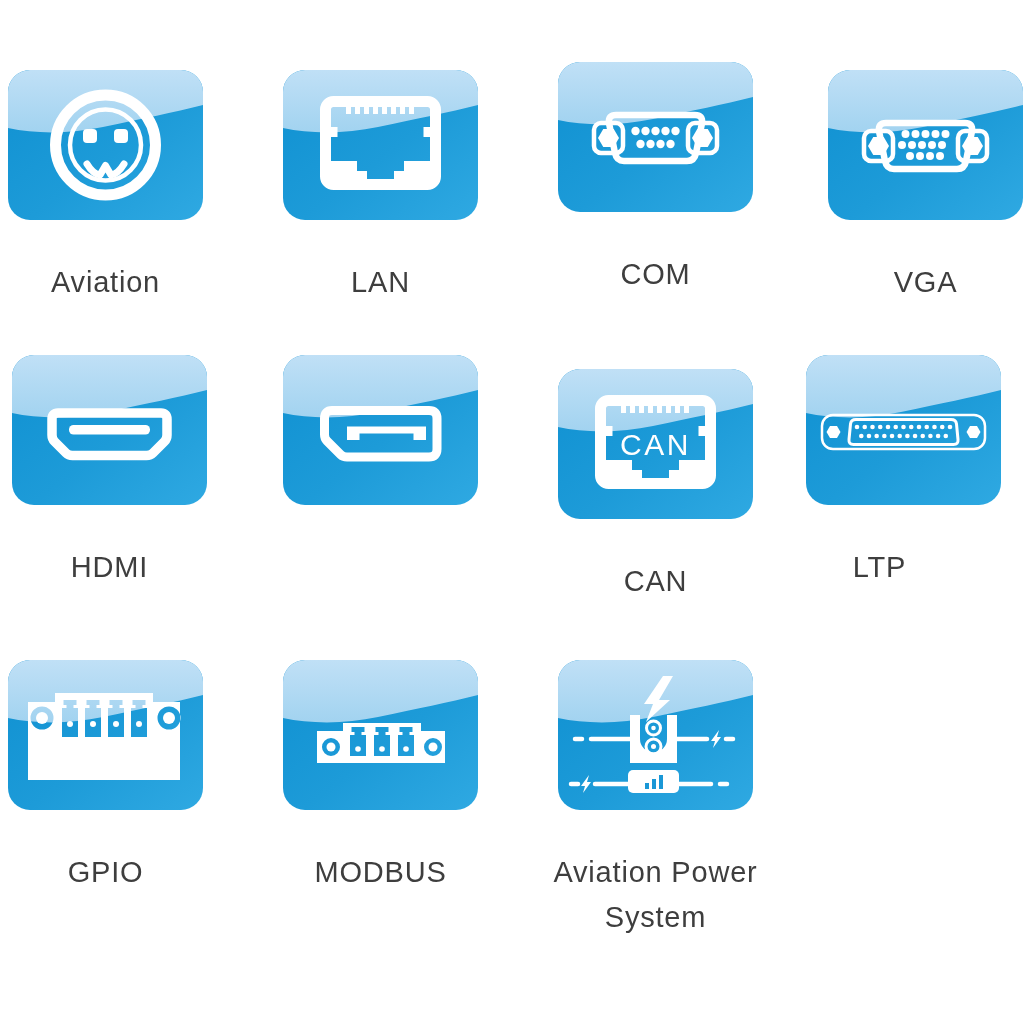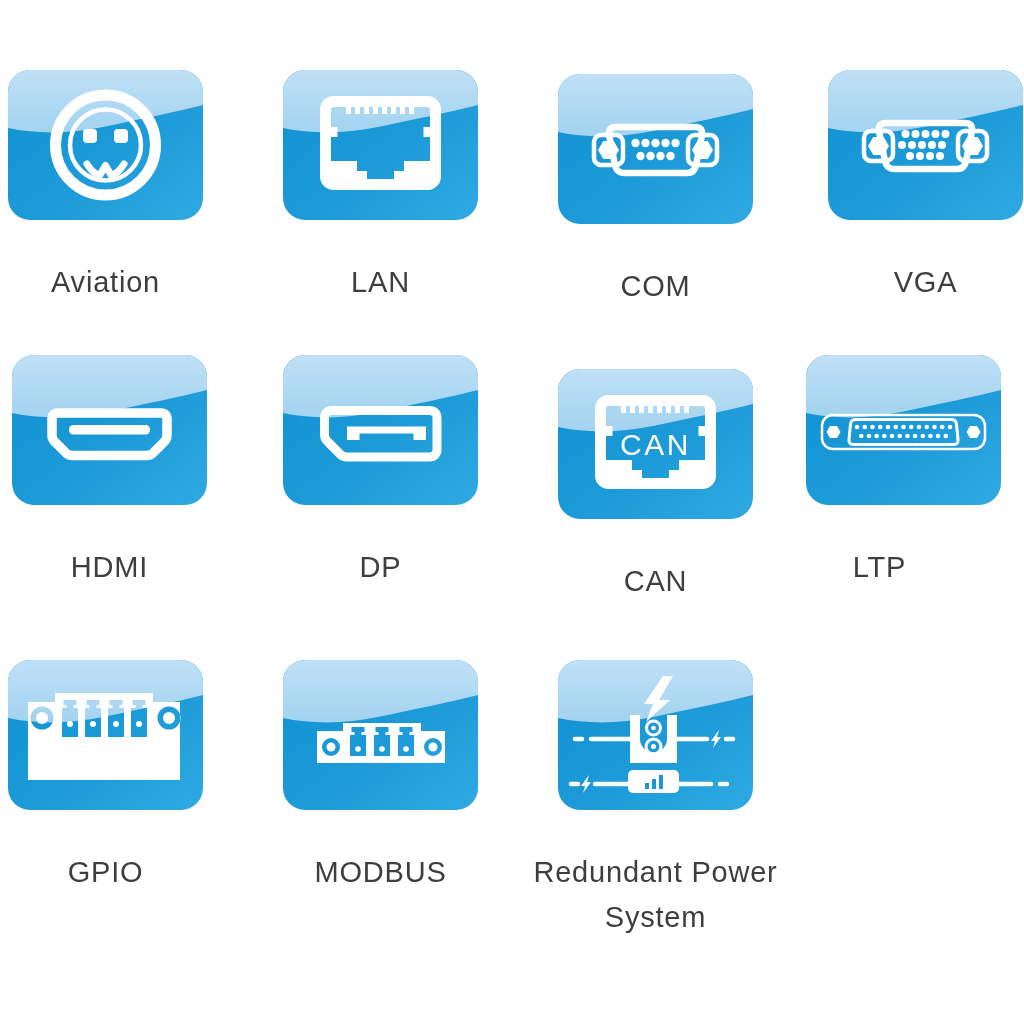--- a/index.html
+++ b/index.html
@@ -79,21 +79,21 @@
             <rect x="117" y="36" width="5" height="8"></rect>
             <rect x="126" y="36" width="5" height="8"></rect>
     <rect x="47.5" y="57" width="7" height="10"></rect>
     <rect x="140.5" y="57" width="7" height="10"></rect>
     <path d="M48,91 H74 V109.5 H48 Z M121,91 H147 V109.5 H121 Z M74,101 H84 V109.5 H74 Z M111,101 H121 V109.5 H111 Z"></path>
   </g>
   </svg>
       </div>
       <div class="label">LAN</div>
     </div>
-    <div class="cell" style="left: 558px; top: 74px; border-radius: 16px;">
+    <div class="cell" style="left: 558px; top: 62px; border-radius: 16px;">
       <div class="tile">
   <svg width="195" height="150" viewBox="0 0 195 150" xmlns="http://www.w3.org/2000/svg">
     <defs>
       <linearGradient id="gd2" x1="0" y1="0" x2="1" y2="1">
         <stop offset="0" stop-color="#0f90d1"></stop>
         <stop offset="0.55" stop-color="#1d9bd8"></stop>
         <stop offset="1" stop-color="#2fa9e2"></stop>
       </linearGradient>
       <linearGradient id="gl2" x1="0" y1="0" x2="0" y2="1">
         <stop offset="0" stop-color="#c0e0f6"></stop>
@@ -214,21 +214,20 @@
               <rect x="0" y="0" width="195" height="150" rx="22"></rect>
             </clipPath>
     </defs>
     <rect width="195" height="150" rx="22" fill="url(#gd5)"></rect>
     <path d="M0,58 C28,64 62,64 95,57 C135,48.5 165,42.5 195,35 V0 H0 Z" fill="url(#gl5)" clip-path="url(#cp5)"></path>
 
    <path d="M49,55.5 H146 Q154,55.5 154,63.5 V94 Q154,102 146,102 H64 Q60,102 57.5,99.5 L44,86 Q41.5,83.5 41.5,79.5 V63.5 Q41.5,55.5 49,55.5 Z" fill="none" stroke="#fff" stroke-width="9" stroke-linejoin="round"></path>
    <path d="M64,71.5 H143 V85 H130.5 V78.5 H76.5 V85 H64 Z" fill="#fff"></path>
   </svg>
       </div>
-      <div class="label">DP</div>
     </div>
     <div class="cell" style="left: 558px; top: 369px;">
       <div class="tile">
   <svg width="195" height="150" viewBox="0 0 195 150" xmlns="http://www.w3.org/2000/svg">
     <defs>
       <linearGradient id="gd6" x1="0" y1="0" x2="1" y2="1">
         <stop offset="0" stop-color="#0f90d1"></stop>
         <stop offset="0.55" stop-color="#1d9bd8"></stop>
         <stop offset="1" stop-color="#2fa9e2"></stop>
       </linearGradient>
@@ -432,15 +431,15 @@
             <path d="M168,79 H175"></path>
      <path d="M13,124 H20"></path>
             <path d="M37,124 H70"></path>
      <path d="M121,124 H153"></path>
             <path d="M162,124 H169"></path>
    </g>
    <path d="M161,70 L153,81 H157 L155,88 L163,77 H159 Z" fill="#fff"></path>
    <path d="M31,115 L23,126 H27 L25,133 L33,122 H29 Z" fill="#fff"></path>
   </svg>
       </div>
-      <div class="label">Redundant Power System</div>
+      <div class="label">Aviation Power System</div>
     </div>
   </div>
 
 </body></html>

